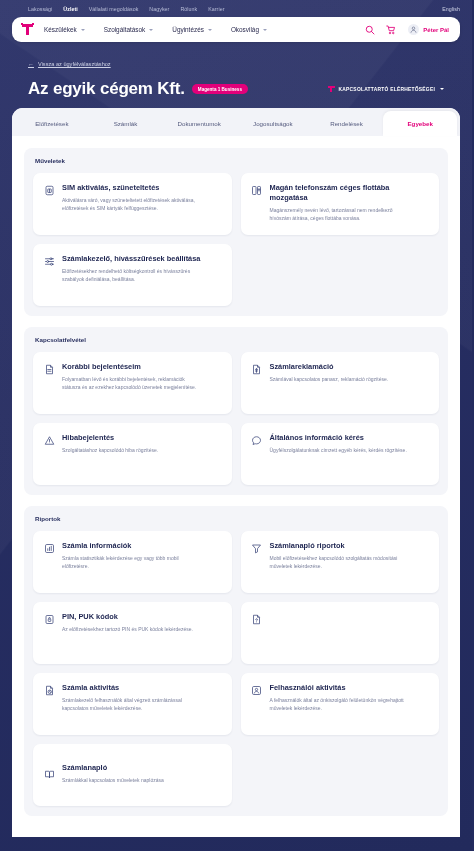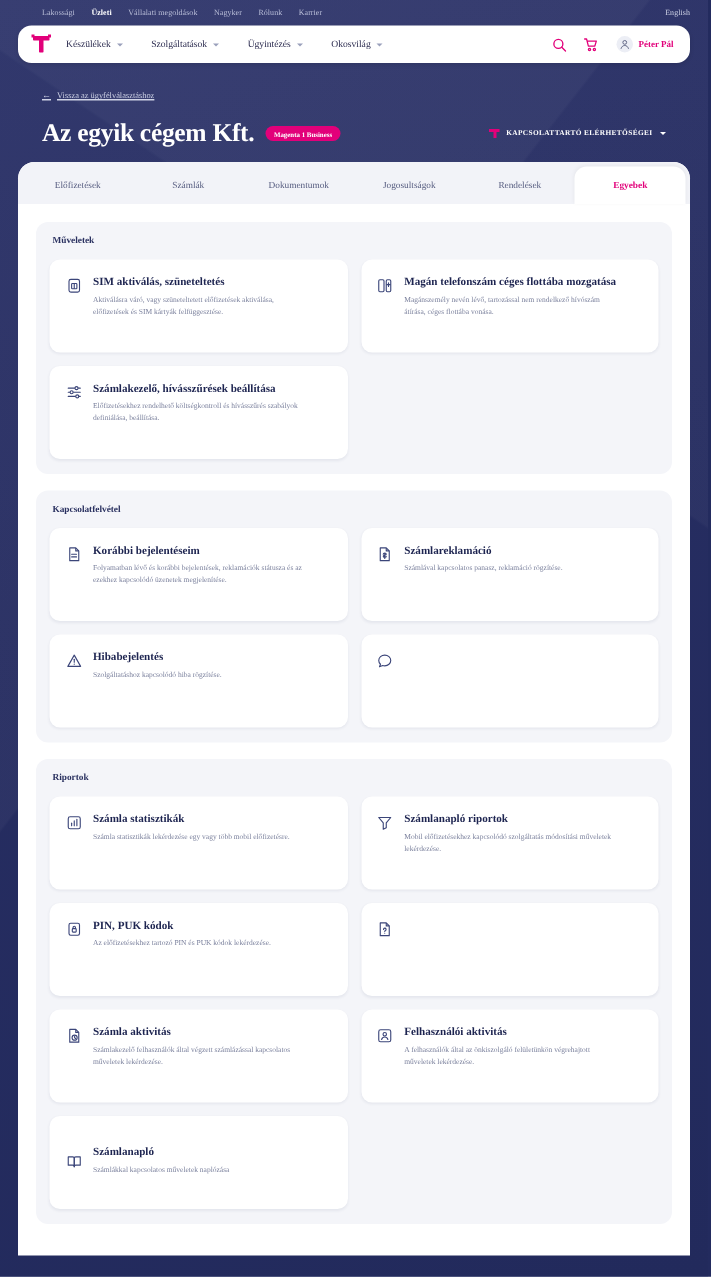--- a/index.html
+++ b/index.html
@@ -12,21 +12,20 @@
   }
   .page {
     position: relative;
     width: 472px;
     height: 851px;
     background:
       linear-gradient(128deg, rgba(255,255,255,.035) 0 38%, rgba(0,0,0,0) 38.2%),
       linear-gradient(214deg, rgba(255,255,255,.03) 0 30%, rgba(0,0,0,0) 30.2%),
       linear-gradient(160deg, #2a3168 0%, #262d61 40%, #222a5c 100%);
     overflow: hidden;
-    font-family: Liberation Serif, serif;
   }
 
   
   .utility {
     height: 17px;
     display: flex;
     align-items: center;
     padding: 0 12px 0 28px;
     font-size: 5.3px;
     letter-spacing: .05px;
@@ -430,40 +429,44 @@
               <div class="cd">Szolgáltatáshoz kapcsolódó hiba rögzítése.</div>
             </div>
           </div>
 
           <div class="card">
             <span class="ic">
               <svg width="11" height="11" viewBox="0 0 22 22" fill="none" stroke="#3b4579" stroke-width="1.5">
                 <path d="M19 10.6c0 4-3.6 7.2-8 7.2a9.4 9.4 0 0 1-2.7-.4L4 19l1.3-3.3A6.9 6.9 0 0 1 3 10.6c0-4 3.6-7.1 8-7.1s8 3.2 8 7.1z" stroke-linejoin="round"></path>
               </svg>
             </span>
+            <div class="body">
+              <div class="ct">Általános információ kérés</div>
+              <div class="cd">Ügyfélszolgálatunknak címzett egyéb kérés, kérdés rögzítése.</div>
+            </div>
           </div>
 
         </div>
       </div>
 
       <div class="section">
         <div class="section-title">Riportok</div>
         <div class="grid">
 
           <div class="card">
             <span class="ic">
               <svg width="11" height="11" viewBox="0 0 22 22" fill="none" stroke="#3b4579" stroke-width="1.5">
                 <rect x="3" y="3" width="16" height="16" rx="2.5"></rect>
                 <line x1="7.5" y1="15" x2="7.5" y2="11.5" stroke-linecap="round"></line>
                 <line x1="11" y1="15" x2="11" y2="8.5" stroke-linecap="round"></line>
                 <line x1="14.5" y1="15" x2="14.5" y2="6.5" stroke-linecap="round"></line>
               </svg>
             </span>
             <div class="body">
-              <div class="ct">Számla statisztikák</div>
+              <div class="ct">Számla információk</div>
               <div class="cd">Számla statisztikák lekérdezése egy vagy több mobil előfizetésre.</div>
             </div>
           </div>
 
           <div class="card">
             <span class="ic">
               <svg width="11" height="11" viewBox="0 0 22 22" fill="none" stroke="#3b4579" stroke-width="1.5">
                 <path d="M3 4h16l-6 7.3v6.4l-4 2v-8.4z" stroke-linejoin="round"></path>
               </svg>
             </span>

